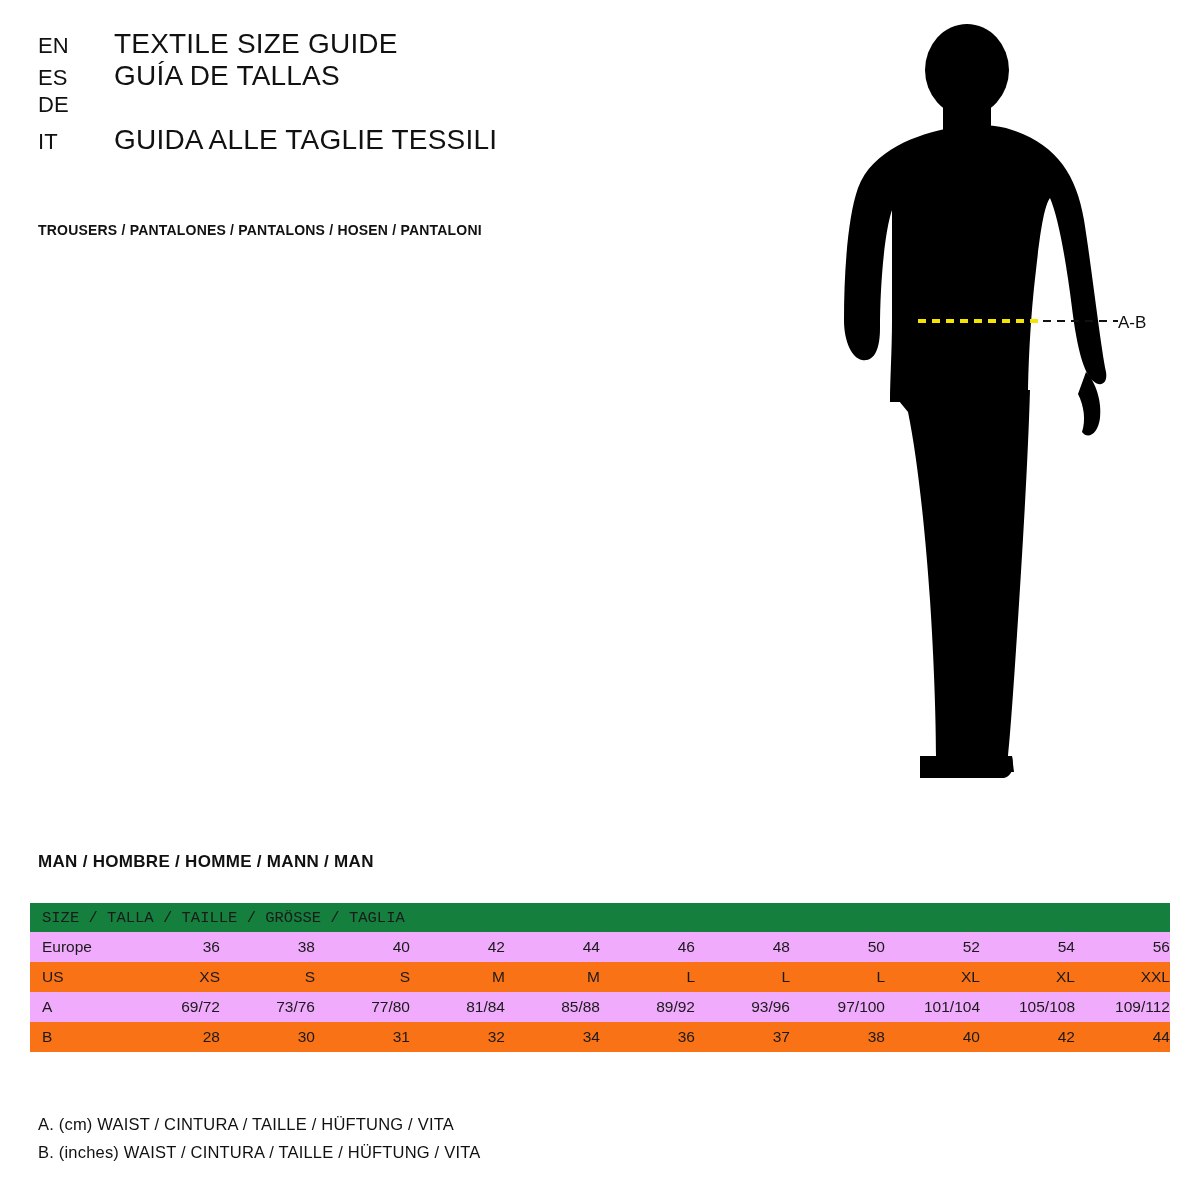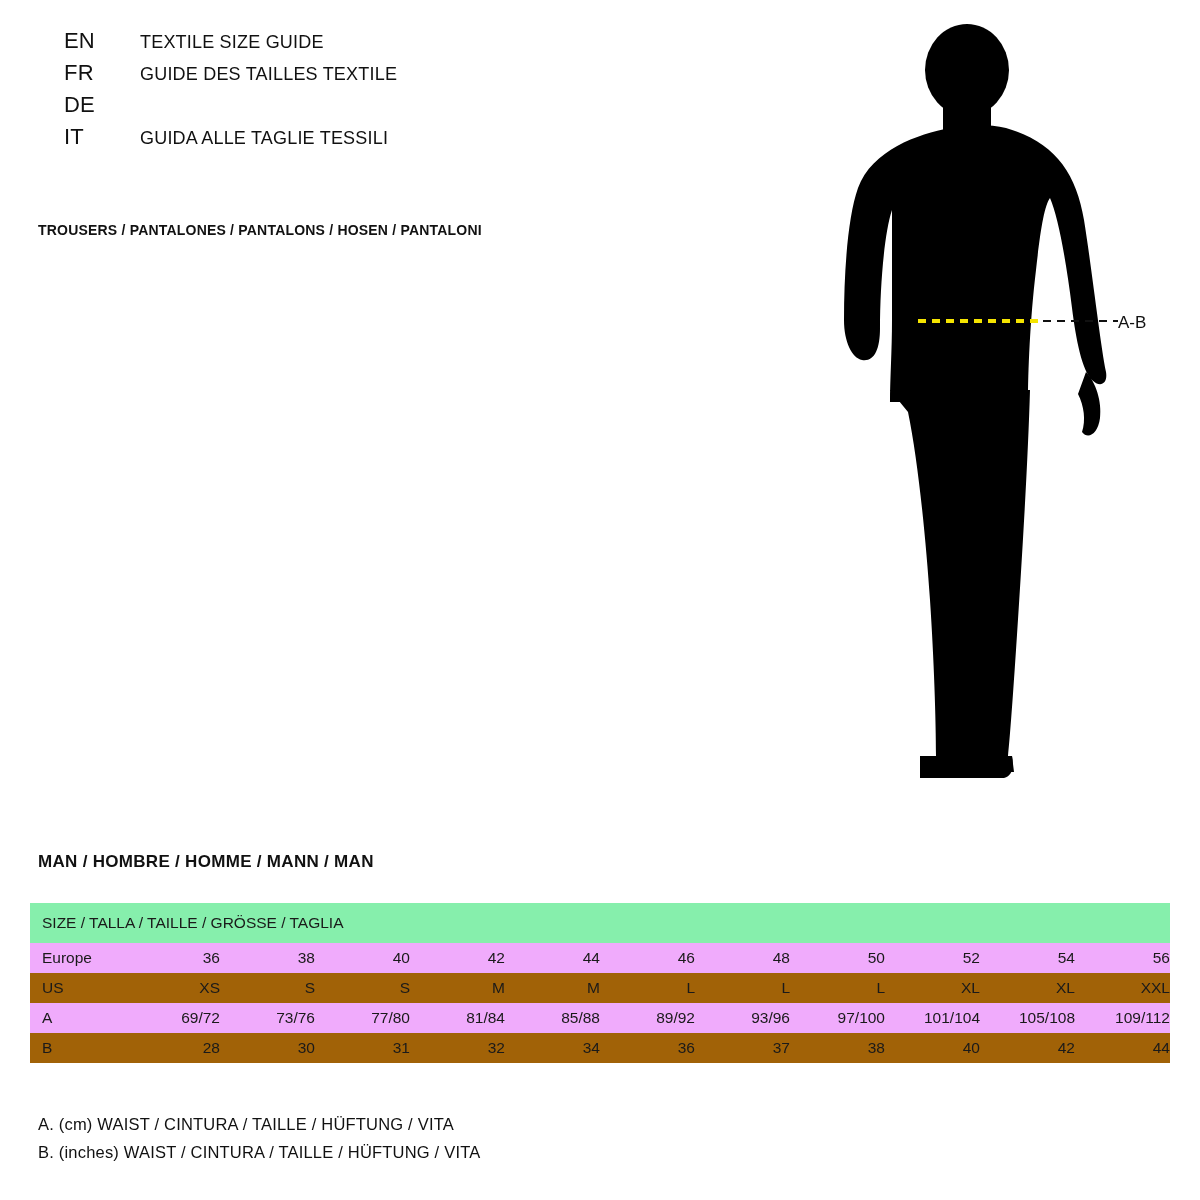--- a/index.html
+++ b/index.html
@@ -26,24 +26,23 @@
   .lang-row {
     display: flex;
     align-items: baseline;
     height: 32px;
   }
   .lang-code {
     width: 76px;
     font-size: 22px;
     letter-spacing: 0.2px;
     color: #111;
-    margin-left: 26px;
   }
   .lang-text {
-    font-size: 18px;
+    font-size: 28px;
     letter-spacing: 0.2px;
     color: #111;
   }
 
   #garment-title {
     position: absolute;
     left: 38px;
     top: 222px;
     font-size: 14px;
     font-weight: bold;
@@ -101,29 +100,30 @@
     text-align: right;
     vertical-align: middle;
   }
   table.size-table th.head-label,
   table.size-table td.row-label {
     text-align: left;
     padding-left: 12px;
     width: 180px;
   }
   tr.header-row th {
-    background: #86efac;
+    background: #15803d;
     font-weight: normal;
-    height: 40px;
+    height: 29px;
+    font-family: Liberation Mono, monospace;
   }
   tr.shaded td {
     background: #f0abfc;
   }
   tr.plain td {
-    background: #a16207;
+    background: #f97316;
   }
 
   #footnotes {
     position: absolute;
     left: 38px;
     top: 1110px;
     width: 1000px;
   }
   .footnote {
     font-size: 16.5px;
@@ -135,22 +135,22 @@
 </style>
 </head>
 <body>
 
 <div id="lang-block">
   <div class="lang-row">
     <span class="lang-code">EN</span>
     <span class="lang-text">TEXTILE SIZE GUIDE</span>
   </div>
   <div class="lang-row">
-    <span class="lang-code">FR</span>
-    <span class="lang-text">GUIDE DES TAILLES TEXTILE</span>
+    <span class="lang-code">ES</span>
+    <span class="lang-text">GUÍA DE TALLAS</span>
   </div>
   <div class="lang-row">
     <span class="lang-code">DE</span>
   </div>
   <div class="lang-row">
     <span class="lang-code">IT</span>
     <span class="lang-text">GUIDA ALLE TAGLIE TESSILI</span>
   </div>
 </div>
 

